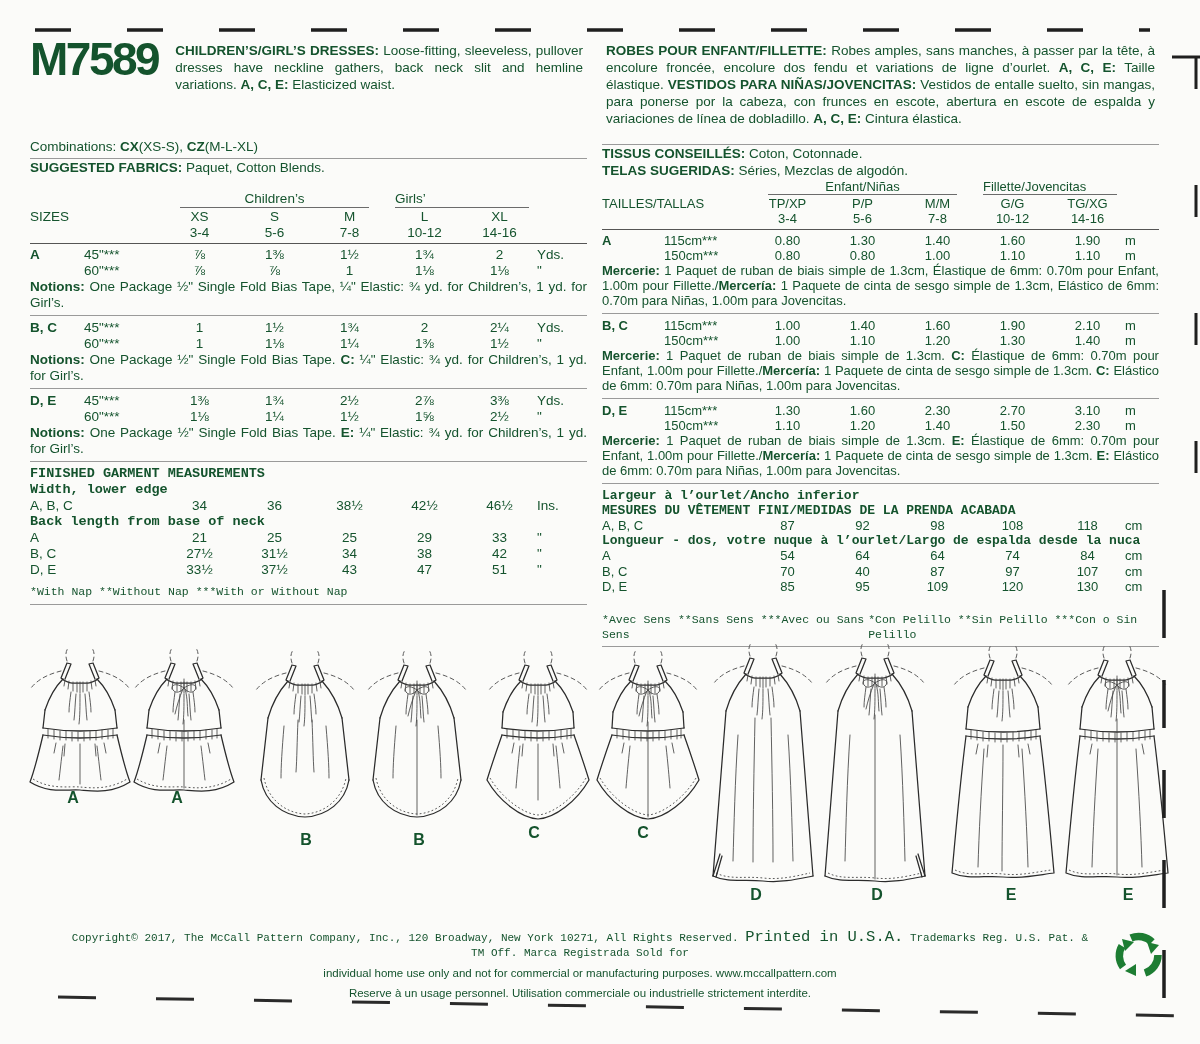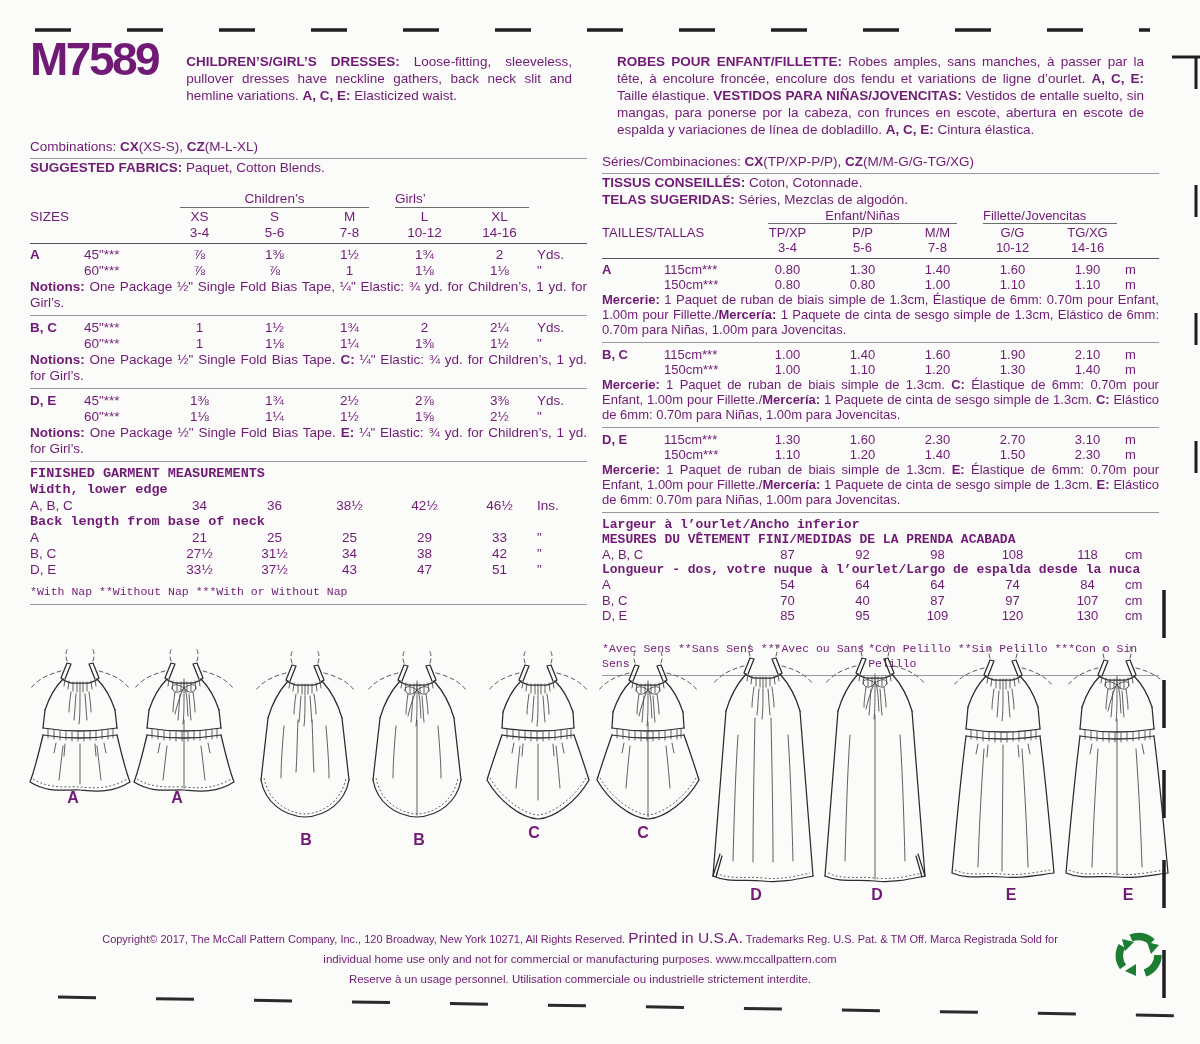--- a/index.html
+++ b/index.html
@@ -1,24 +1,24 @@
 <!DOCTYPE html>
 <html><head>
 <meta charset="utf-8">
 <style>
   html,body{margin:0;padding:0;background:#d9d9d9;}
   .sheet{position:relative;width:1200px;height:1044px;background:#fbfbf9;overflow:hidden;
-         font-family:"Liberation Sans",sans-serif;color:#701a75;}
+         font-family:"Liberation Sans",sans-serif;color:#14532d;}
   .col{position:absolute;top:38px;width:557px;}
   #colL{left:30px;}
   #colR{left:602px;}
   .desc-block{height:100px;}
   #colL .desc-block{display:flex;gap:13px;}
   .pattern-num{font-size:46px;font-weight:bold;letter-spacing:-2.5px;line-height:42px;white-space:nowrap;}
-  .desc{margin:15px;font-size:13.5px;line-height:17px;text-align:justify;}
+  .desc{margin:4px;font-size:13.5px;line-height:17px;text-align:justify;}
   .combo{margin:0;font-size:13.5px;line-height:18px;}
   .rule{border:0;border-top:1px solid #9a9a9a;margin:2px 0 1px 0;}
   .fab-block{font-size:13.5px;line-height:16.5px;}
   #colL .fab-block{height:31px;}
   #colR .fab-block{height:33px;}
   .fab-block p{margin:0;}
   .yt{display:grid;grid-template-columns:54px 78px 1fr 1fr 1fr 1fr 1fr 50px;
       font-size:13.5px;line-height:16px;}
   #colR .yt{grid-template-columns:62px 86px 1fr 1fr 1fr 1fr 1fr 34px;font-size:13px;line-height:15.2px;}
   .yt div{min-height:1px;}
@@ -38,21 +38,21 @@
   .views{position:absolute;left:0;top:0;width:1200px;height:1044px;pointer-events:none;}
   .dress{position:absolute;}
   .dress svg{overflow:visible;display:block;}
   .ol{fill:none;stroke:#2b2b2b;stroke-width:1.25;stroke-linecap:round;}
   .thin{fill:none;stroke:#454545;stroke-width:0.85;stroke-linecap:round;}
   .hint{fill:none;stroke:#5a5a5a;stroke-width:1;stroke-dasharray:4 3.5;stroke-linecap:round;}
   .stitch{fill:none;stroke:#474747;stroke-width:0.9;stroke-dasharray:1.8 2.3;}
   .vlabel{position:absolute;width:22px;text-align:center;font-weight:bold;font-size:16px;}
   
   .footer{position:absolute;left:70px;top:930px;width:1020px;text-align:center;}
-  .f1{font-size:11px;line-height:15px;margin:0;}
+  .f1{font-size:11px;line-height:15px;margin:0;font-family:Liberation Mono, monospace;}
   .f1 .big{font-size:15.5px;}
   .f2{font-size:11.5px;line-height:15px;margin:5px 0 0 0;}
   .cutlines{position:absolute;left:0;top:0;width:1200px;height:1044px;pointer-events:none;}
   .recycle{position:absolute;left:1114px;top:929px;width:50px;height:52px;}
 </style>
 </head>
 <body>
 
 <div class="sheet">
 
@@ -198,21 +198,20 @@
       <div>"</div>
       <div class="full foot">*With Nap **Without Nap ***With or Without Nap</div>
     </div>
     <div class="endrule"></div>
   </div>
 
   <div class="col" id="colR">
     <div class="desc-block">
       <p class="desc"><b>ROBES POUR ENFANT/FILLETTE:</b> <span>Robes amples, sans manches, à passer par la tête, à encolure froncée, encolure dos fendu et variations de ligne d’ourlet.</span> <b>A, C, E:</b> <span>Taille élastique.</span> <b>VESTIDOS PARA NIÑAS/JOVENCITAS:</b> <span>Vestidos de entalle suelto, sin mangas, para ponerse por la cabeza, con frunces en escote, abertura en escote de espalda y variaciones de línea de dobladillo.</span> <b>A, C, E:</b> <span>Cintura élastica.</span></p>
     </div>
-    <p class="combo"><span>Séries/Combinaciones: </span><b>CX</b><span>(TP/XP-P/P), </span><b>CZ</b><span>(M/M-G/G-TG/XG)</span></p>
     <div class="rule"></div>
     <div class="fab-block">
       <p><b>TISSUS CONSEILLÉS:</b> <span>Coton, Cotonnade.</span></p>
       <p><b>TELAS SUGERIDAS:</b> <span>Séries, Mezclas de algodón.</span></p>
     </div>
 
     <div class="yt">
       <div class="sp2"></div>
       <div class="gh">Enfant/Niñas</div>
       <div class="gh2">Fillette/Jovencitas</div>

